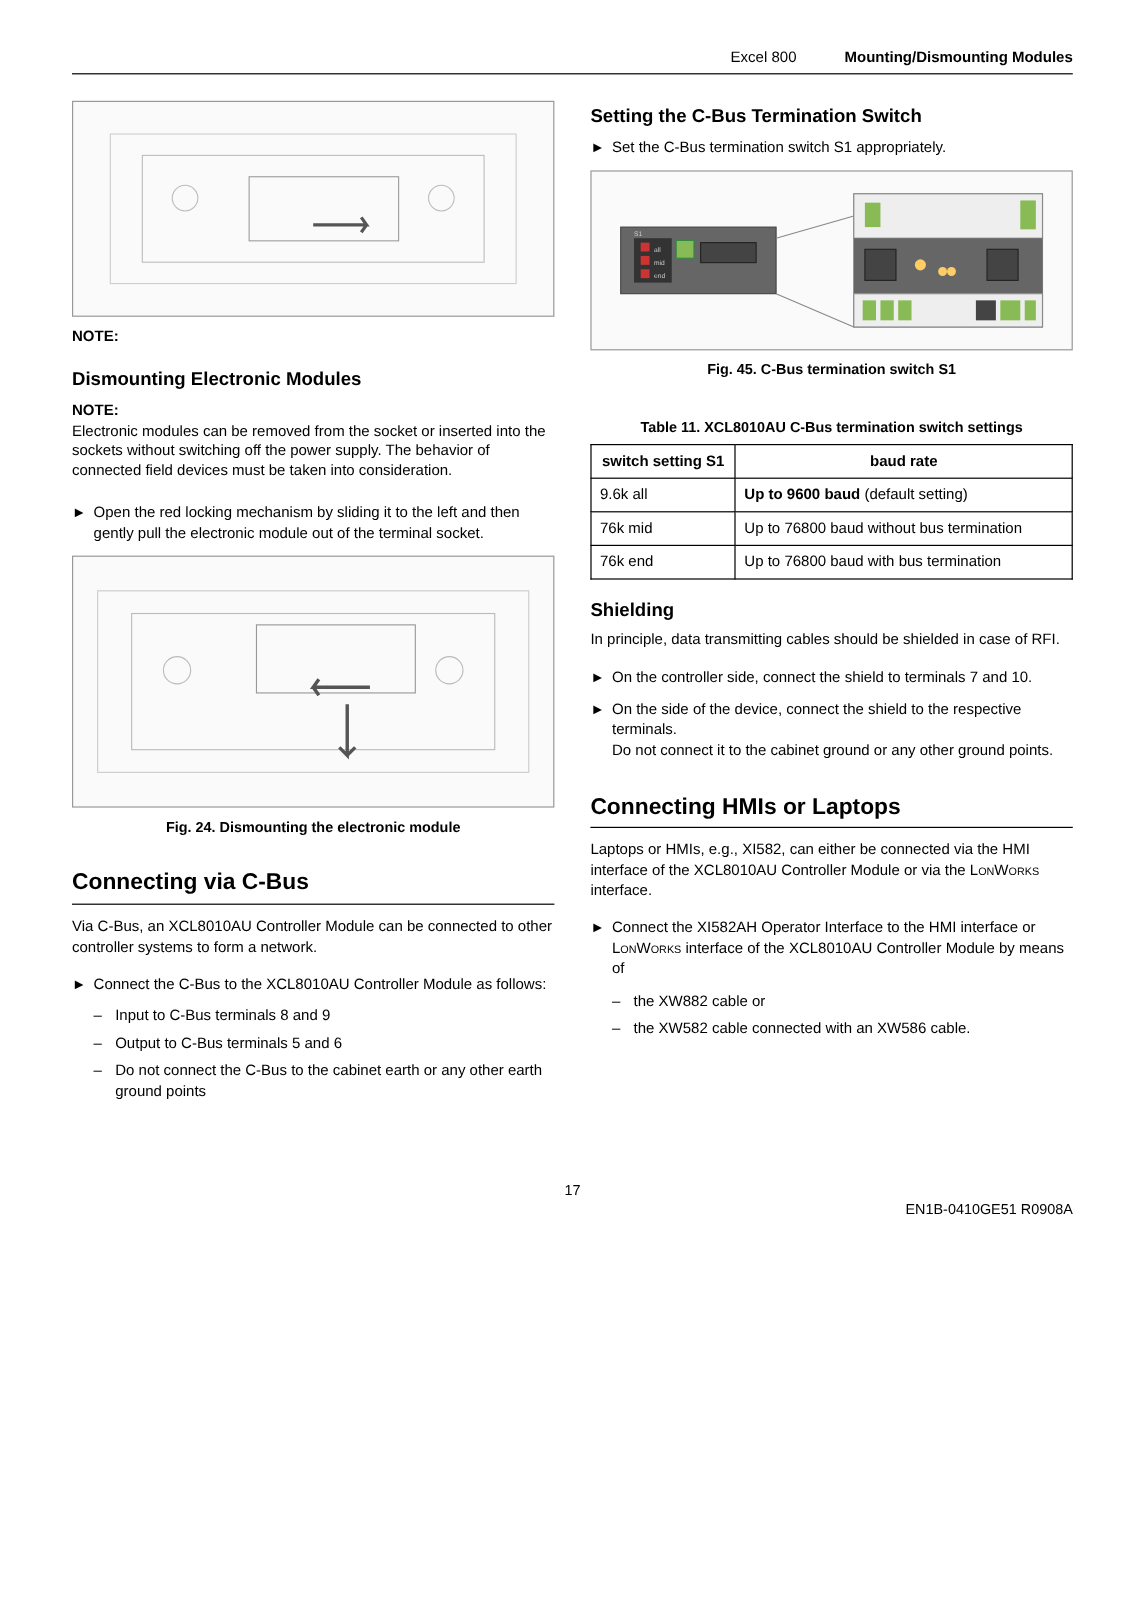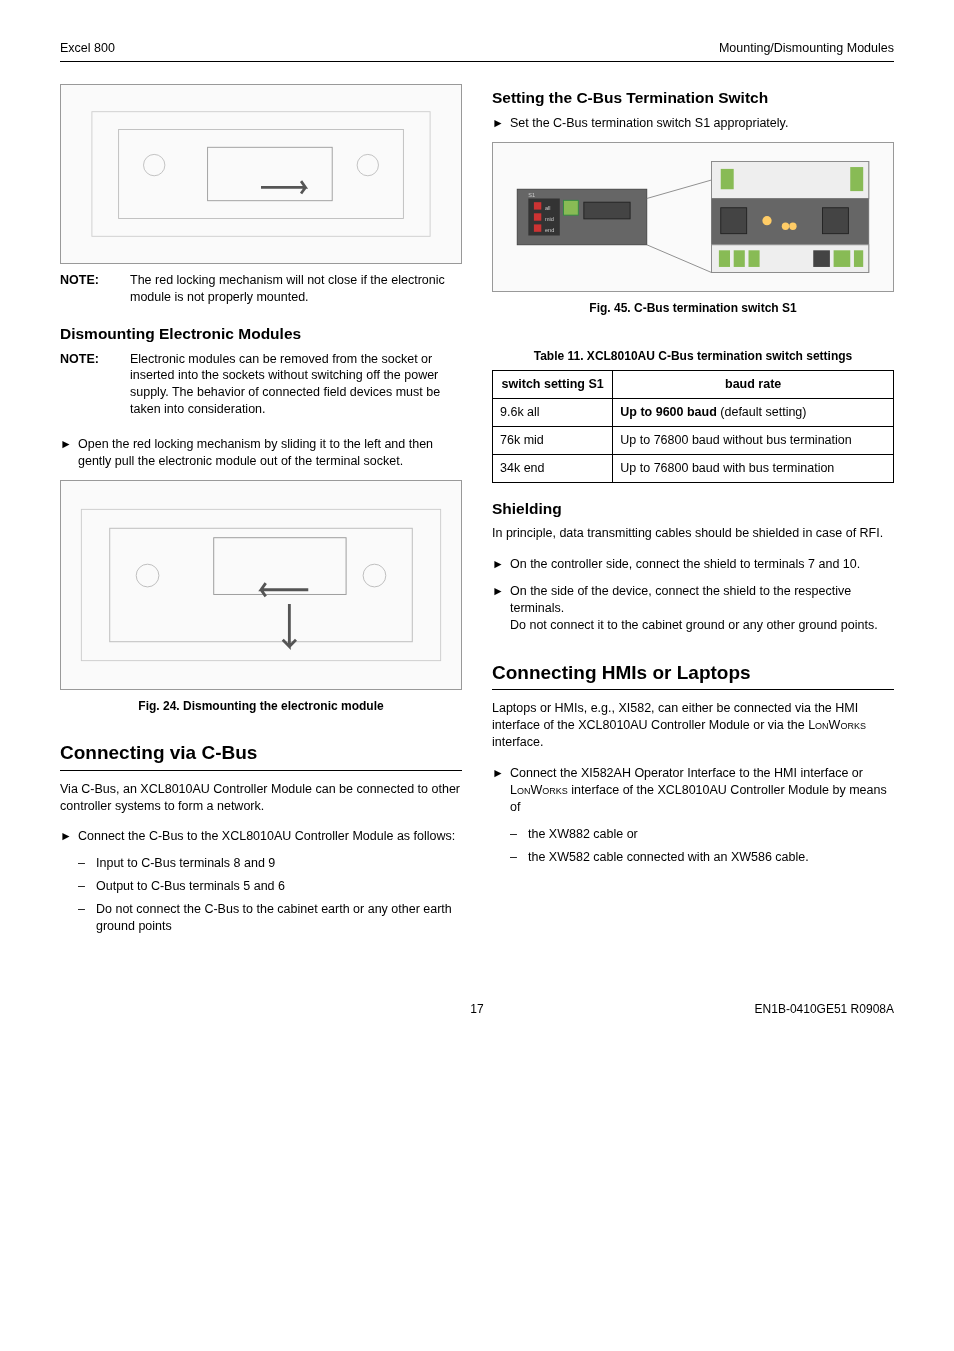--- a/index.html
+++ b/index.html
@@ -8,27 +8,28 @@
     font-size: 12.5px;
     color: #000;
     background: #fff;
     width: 954px;
     margin: 0 auto;
     padding: 40px 60px 40px 60px;
     line-height: 1.35;
   }
   .header-row {
     display: flex;
-    justify-content: space-between;
+    justify-content: flex-end;
     border-bottom: 1px solid #000;
     padding-bottom: 4px;
     margin-bottom: 22px;
+    gap: 28px;
   }
   .header-left { font-size: 12.5px; }
-  .header-right { font-size: 12.5px; font-weight: normal; padding-left: 12px; }
+  .header-right { font-size: 12.5px; font-weight: bold; padding-left: 12px; }
   .columns {
     display: flex;
     gap: 30px;
   }
   .col { flex: 1; min-width: 0; }
   .fig-box {
     border: 1px solid #999;
     height: 180px;
     margin-bottom: 8px;
     display: flex;
@@ -41,20 +42,21 @@
   .fig-box svg { width: 100%; height: 100%; }
   .fig-caption {
     text-align: center;
     font-weight: bold;
     font-size: 12px;
     margin-bottom: 22px;
   }
   .note-row {
     display: flex;
     margin-bottom: 18px;
+    flex-direction: column;
   }
   .note-label { font-weight: bold; width: 70px; flex-shrink: 0; }
   .note-body { flex: 1; }
   h2.section {
     font-size: 15.5px;
     font-weight: bold;
     margin-bottom: 6px;
     margin-top: 4px;
   }
   h1.bigsection {
@@ -97,20 +99,21 @@
     text-align: left;
     vertical-align: middle;
   }
   table.settings th { font-weight: bold; text-align: center; }
   table.settings th:first-child { width: 30%; }
   .footer-row {
     display: flex;
     justify-content: space-between;
     margin-top: 60px;
     font-size: 12px;
+    flex-direction: column;
   }
   .footer-center { text-align: center; flex: 1; }
   .footer-right { text-align: right; }
   .smallcaps { font-variant: small-caps; }
 </style>
 </head>
 <body>
 
 <div class="header-row">
   <div class="header-left">Excel 800</div>
@@ -127,21 +130,20 @@
         <rect x="40" y="50" width="320" height="100" fill="none" stroke="#bbb"></rect>
         <rect x="140" y="70" width="140" height="60" fill="none" stroke="#999"></rect>
         <path d="M200 115 L250 115 L245 108 M250 115 L245 122" fill="none" stroke="#555" stroke-width="3"></path>
         <circle cx="80" cy="90" r="12" fill="none" stroke="#bbb"></circle>
         <circle cx="320" cy="90" r="12" fill="none" stroke="#bbb"></circle>
       </svg>
     </div>
 
     <div class="note-row">
       <div class="note-label">NOTE:</div>
-      <div class="note-body">The red locking mechanism will not close if the electronic module is not properly mounted.</div>
     </div>
 
     <h2 class="section">Dismounting Electronic Modules</h2>
 
     <div class="note-row">
       <div class="note-label">NOTE:</div>
       <div class="note-body">Electronic modules can be removed from the socket or inserted into the sockets without switching off the power supply. The behavior of connected field devices must be taken into consideration.</div>
     </div>
 
     <div class="bullet-row">
@@ -245,21 +247,21 @@
       <tbody>
         <tr>
           <td>9.6k all</td>
           <td><b>Up to 9600 baud</b><span> (default setting)</span></td>
         </tr>
         <tr>
           <td>76k mid</td>
           <td>Up to 76800 baud without bus termination</td>
         </tr>
         <tr>
-          <td>34k end</td>
+          <td>76k end</td>
           <td>Up to 76800 baud with bus termination</td>
         </tr>
       </tbody>
     </table>
 
     <h2 class="section">Shielding</h2>
     <p class="para">In principle, data transmitting cables should be shielded in case of RFI.</p>
 
     <div class="bullet-row">
       <div class="bullet-mark">►</div>

